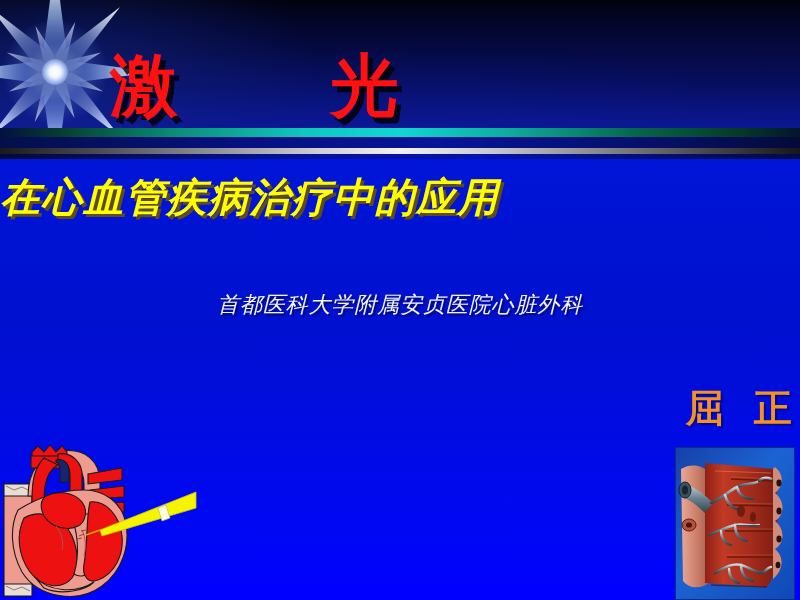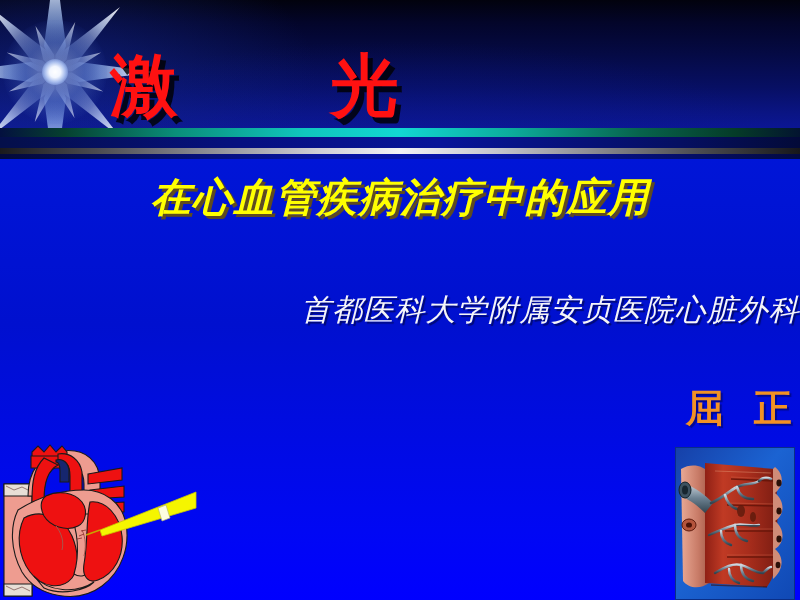--- a/index.html
+++ b/index.html
@@ -104,38 +104,37 @@
     left: 0; top: 154px;
     width: 800px; height: 5px;
     background: linear-gradient(90deg, #030a3a 0%, #0612a0 40%, #0613ad 60%, #030a42 100%);
   }
 
   
   .subtitle {
     position: absolute;
     left: 0; top: 170px;
     width: 800px;
-    text-align: center;
     font-size: 40px;
     font-weight: bold;
     font-style: italic;
     color: #ffff00;
     letter-spacing: 0.04em;
     white-space: nowrap;
     text-shadow: 3px 3px 0px rgba(110,85,0,0.85);
     font-family: "DejaVu Sans", "Liberation Sans", sans-serif;
   }
 
   
   .affiliation {
     position: absolute;
     left: 0; top: 290px;
     width: 800px;
-    text-align: right;
-    font-size: 30px;
+    text-align: center;
+    font-size: 22px;
     font-style: italic;
     color: #f5f5f8;
     letter-spacing: 0.04em;
     white-space: nowrap;
     text-shadow: 2px 2px 1px rgba(0,0,0,0.45);
     font-family: Liberation Serif, serif;
   }
 
   
   .author {

